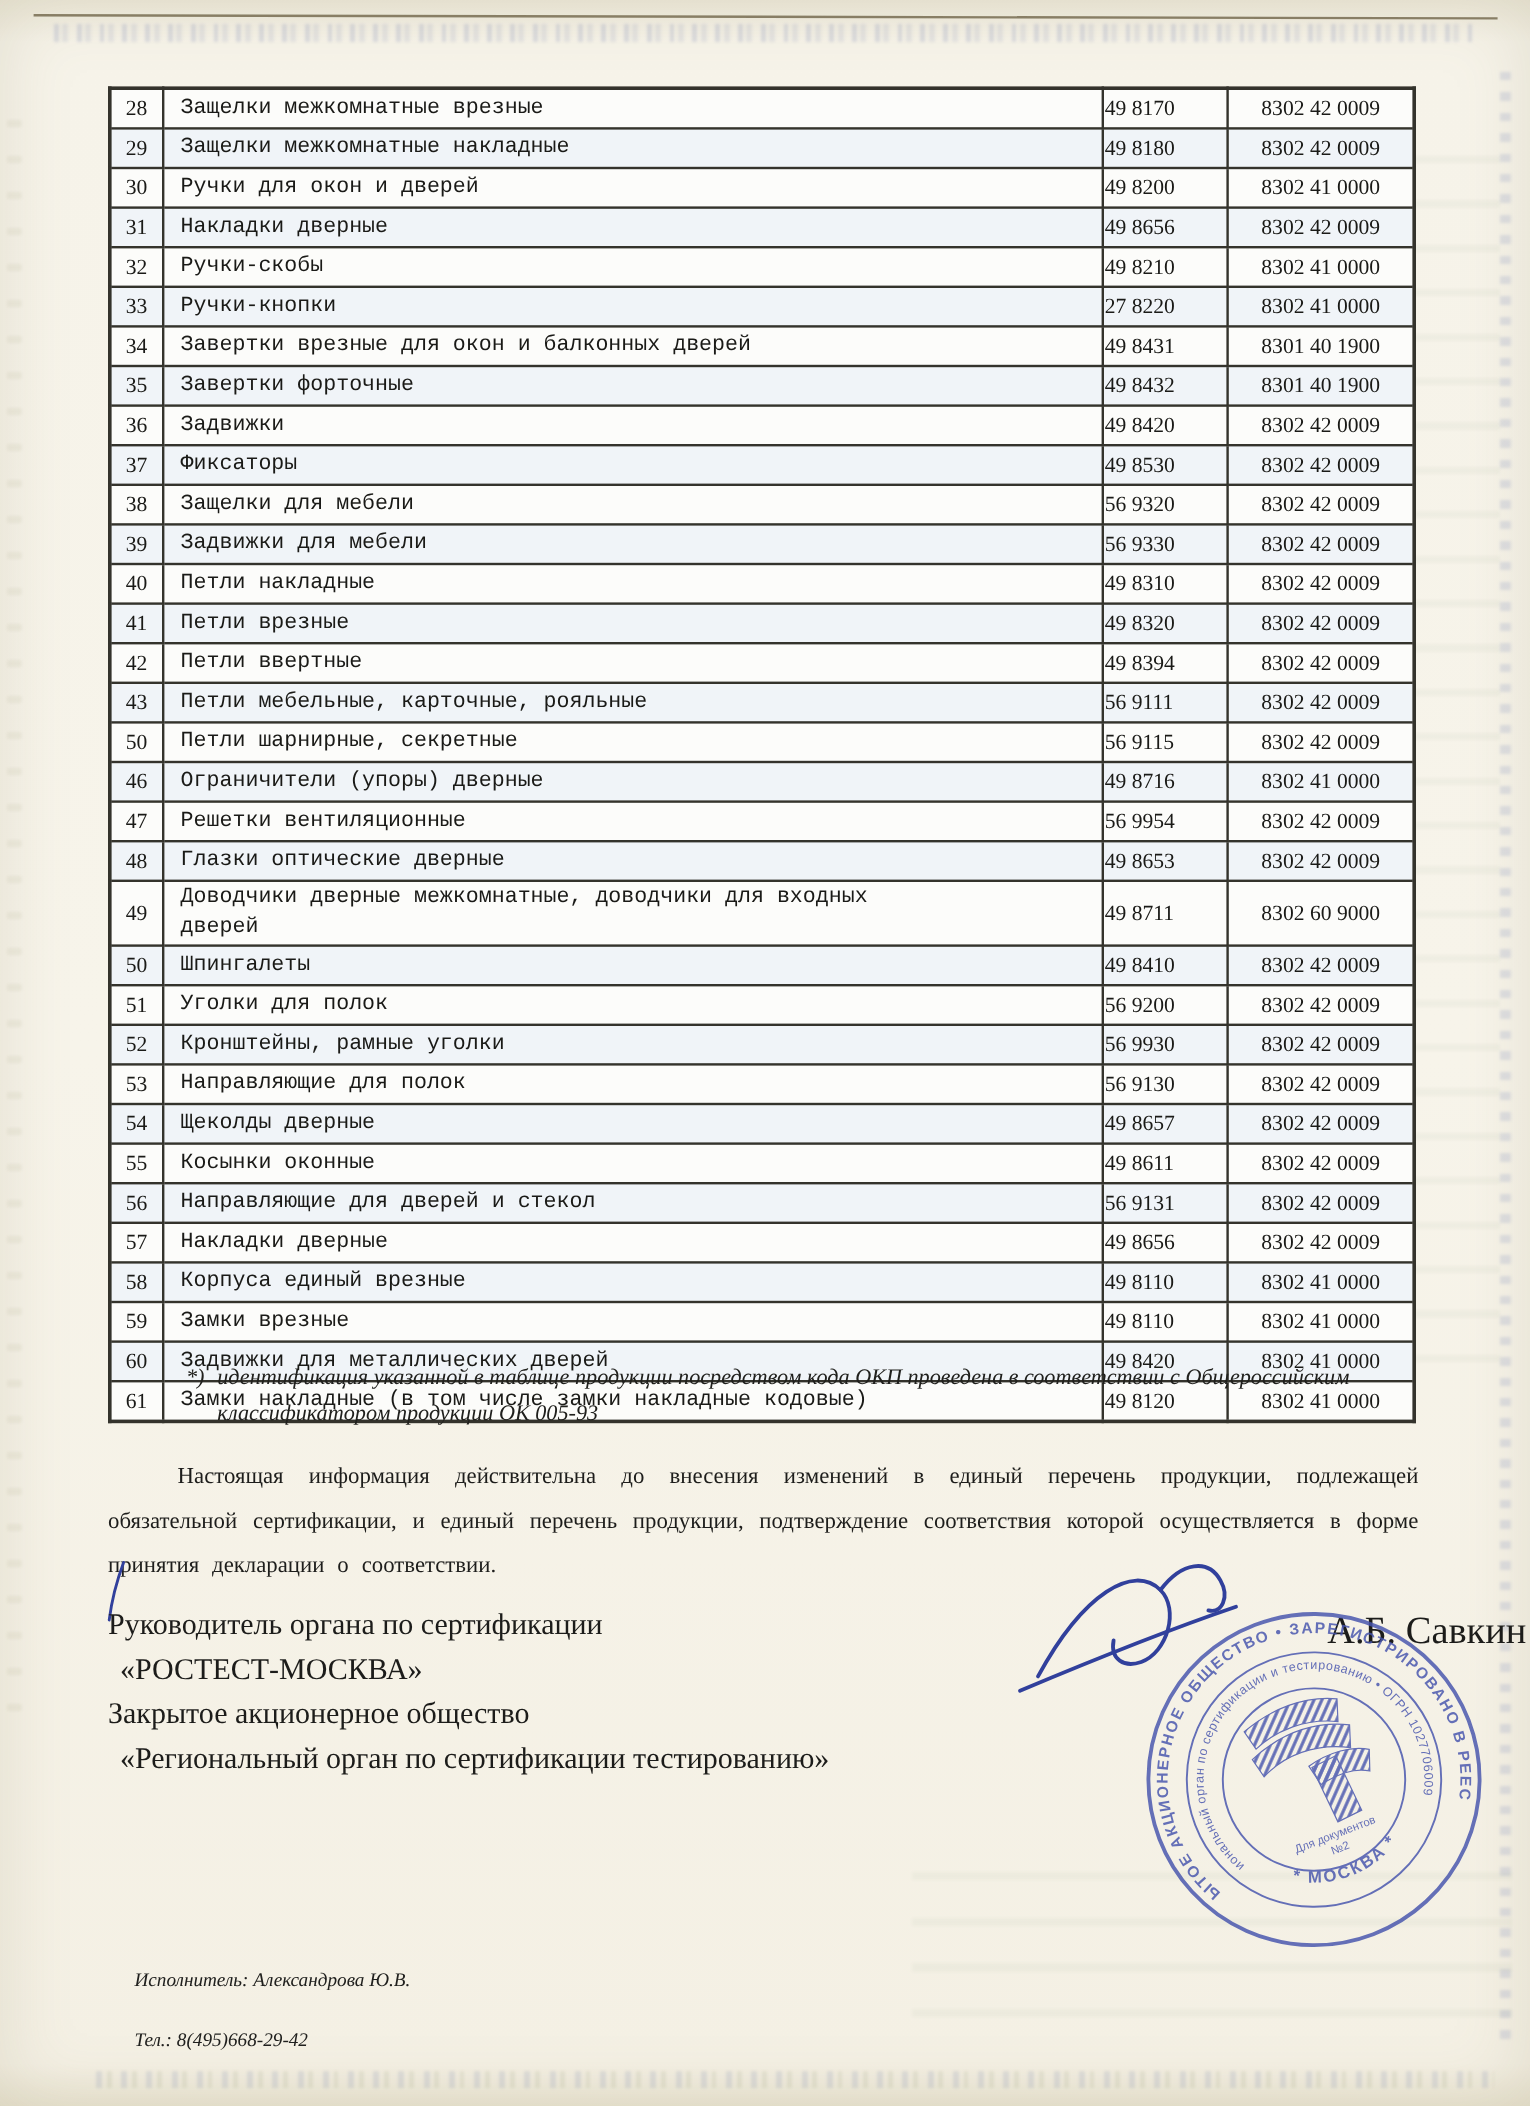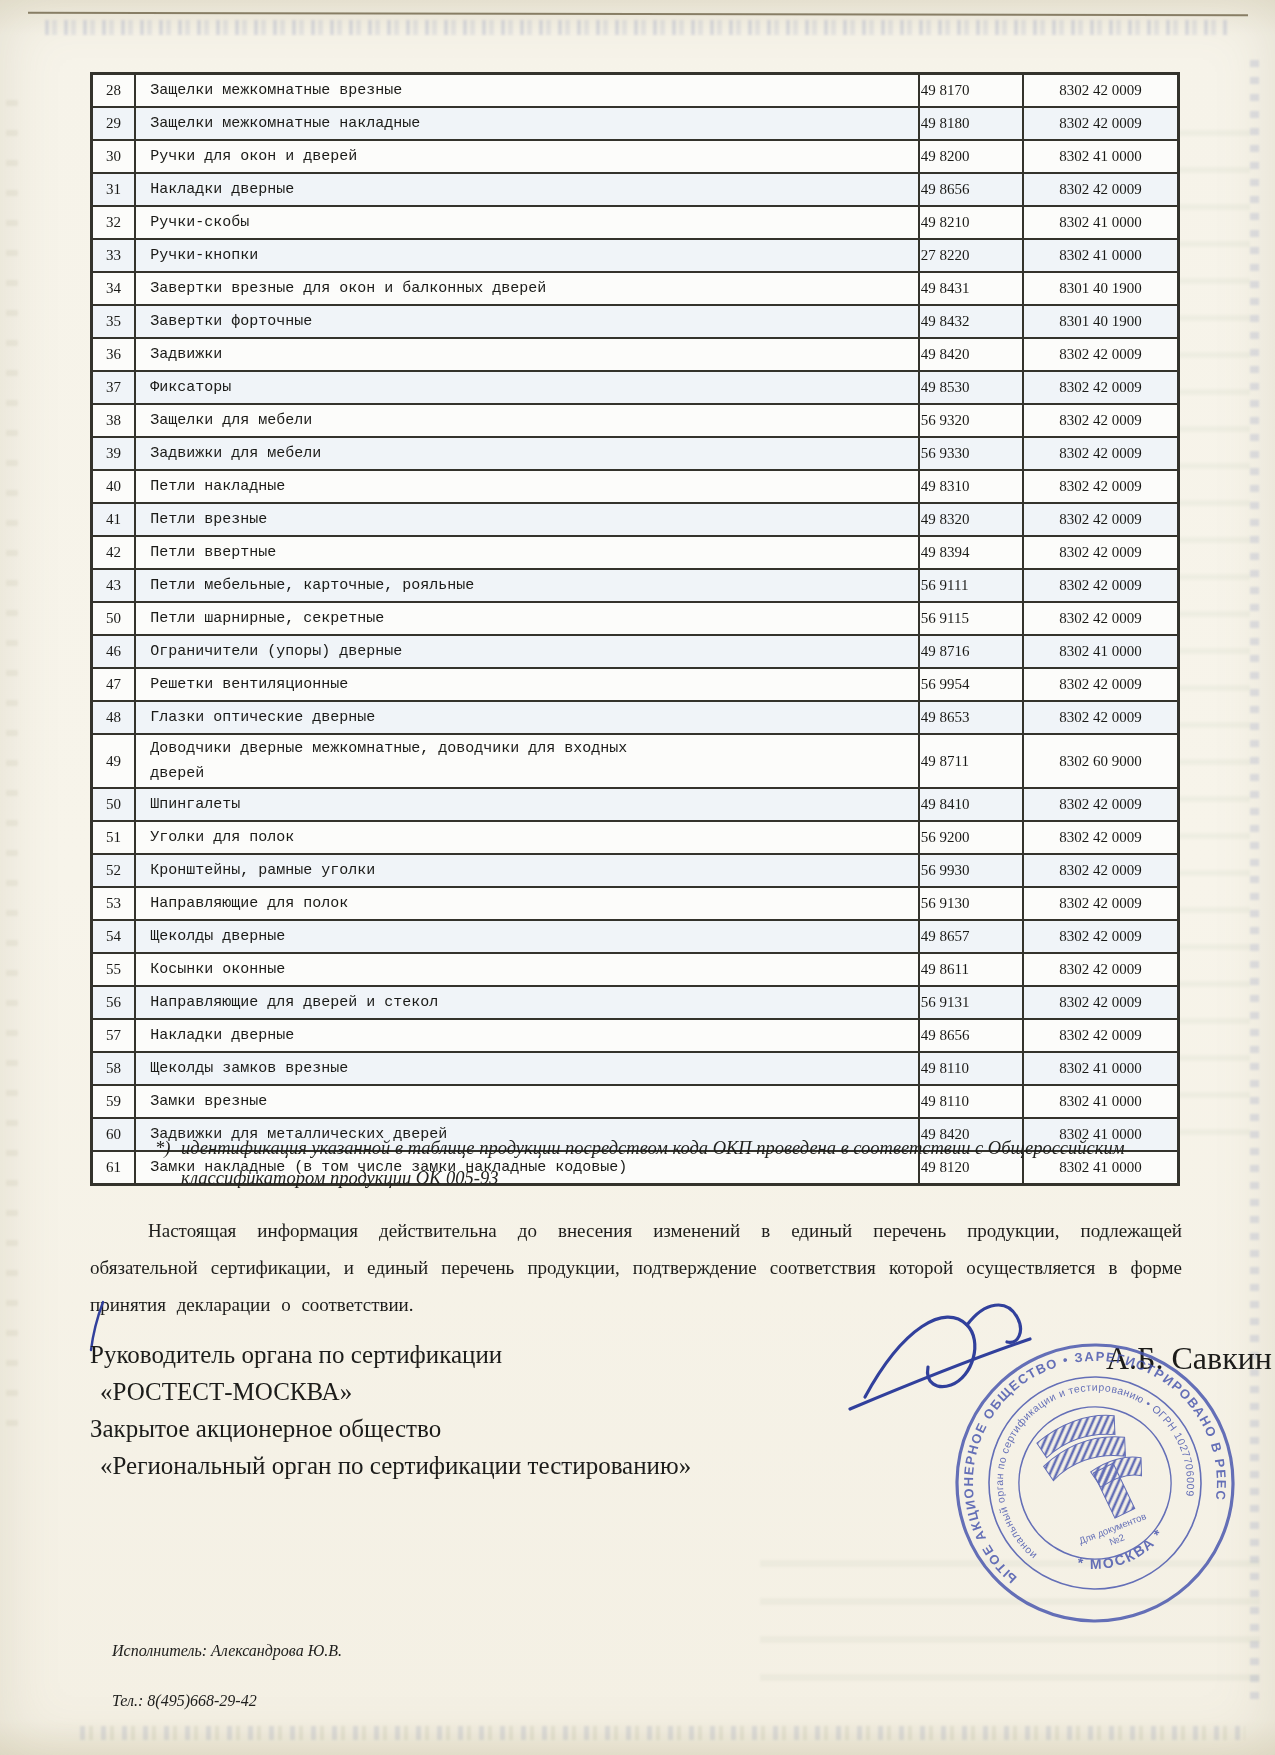--- a/index.html
+++ b/index.html
@@ -24,21 +24,21 @@
     background:repeating-linear-gradient(180deg,rgba(80,100,170,.30) 0 7px,transparent 7px 17px);}
   .bleed-right-col{left:1150px;top:130px;width:100px;height:1010px;opacity:.35;
     background:repeating-linear-gradient(180deg,rgba(120,150,120,.18) 0 6px,transparent 6px 37px);}
   .bleed-left-col{left:6px;top:100px;width:12px;height:1330px;opacity:.3;
     background:repeating-linear-gradient(180deg,rgba(120,120,70,.25) 0 6px,transparent 6px 30px);}
   .bleed-bottom-right{left:760px;top:1560px;width:500px;height:150px;opacity:.22;
     background:repeating-linear-gradient(180deg,rgba(110,140,110,.25) 0 7px,transparent 7px 38px);}
 
   
   .products{position:absolute;left:90px;top:72px;width:1090px;border-collapse:collapse;
-    font-size:15px;line-height:25px;}
+    font-size:18px;line-height:25px;}
   .products td{border:2px solid #34332c;height:29px;vertical-align:middle;background:#fcfcfa;}
   .products tr:nth-child(even) td{background:#f0f4f8;}
   .products td.c-num{width:45px;text-align:center;}
   .products td.c-name{width:748px;text-align:left;padding:1px 140px 1px 14px;white-space:pre-line;font-family:Liberation Mono, monospace;}
   .products td.c-okp{width:117px;text-align:left;}
   .products td.c-tnved{width:180px;text-align:center;}
   .products{border:3px solid #34332c;}
 
   .footnote{position:absolute;left:155px;top:1133px;width:990px;
     font-style:italic;font-size:18.5px;line-height:30px;color:#20201d;}
@@ -249,21 +249,21 @@
           <td class="c-tnved">8302 42 0009</td>
         </tr>
         <tr>
           <td class="c-num">57</td>
           <td class="c-name">Накладки дверные</td>
           <td class="c-okp">49 8656</td>
           <td class="c-tnved">8302 42 0009</td>
         </tr>
         <tr>
           <td class="c-num">58</td>
-          <td class="c-name">Щеколды замков врезные</td>
+          <td class="c-name">Корпуса единый врезные</td>
           <td class="c-okp">49 8110</td>
           <td class="c-tnved">8302 41 0000</td>
         </tr>
         <tr>
           <td class="c-num">59</td>
           <td class="c-name">Замки врезные</td>
           <td class="c-okp">49 8110</td>
           <td class="c-tnved">8302 41 0000</td>
         </tr>
         <tr>

